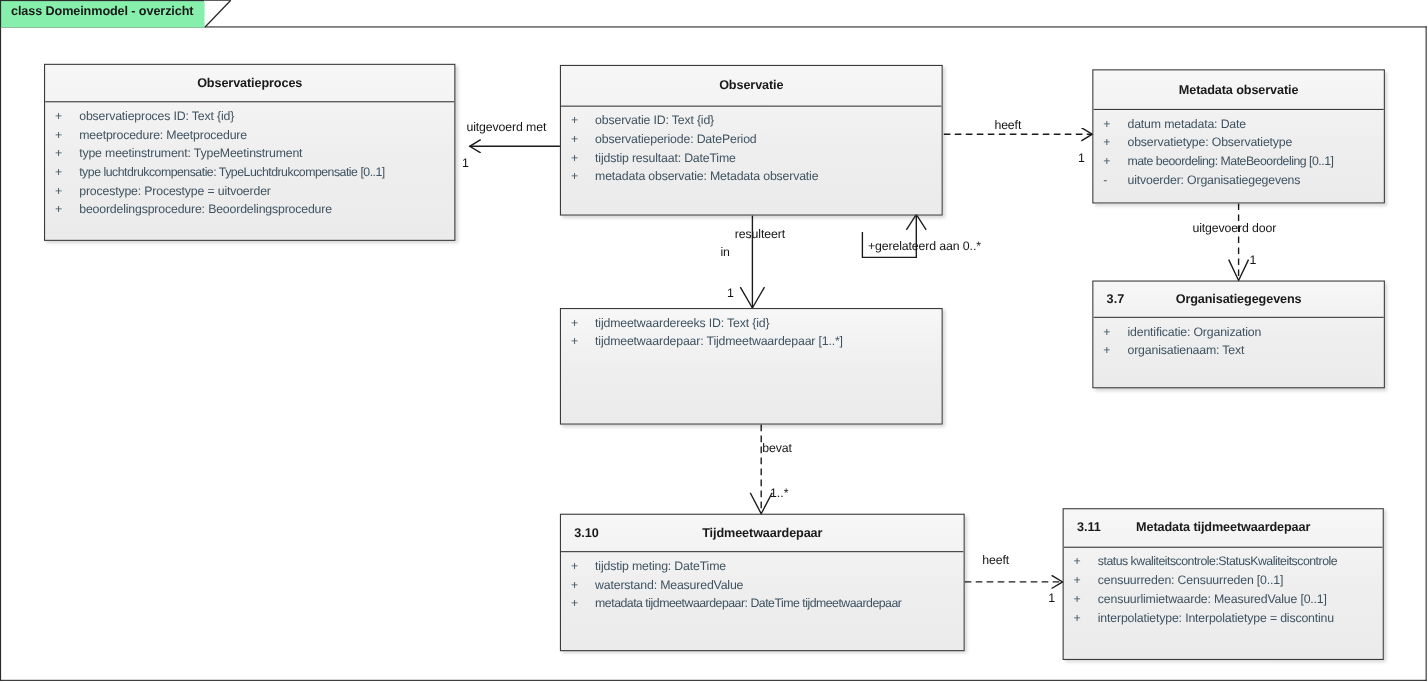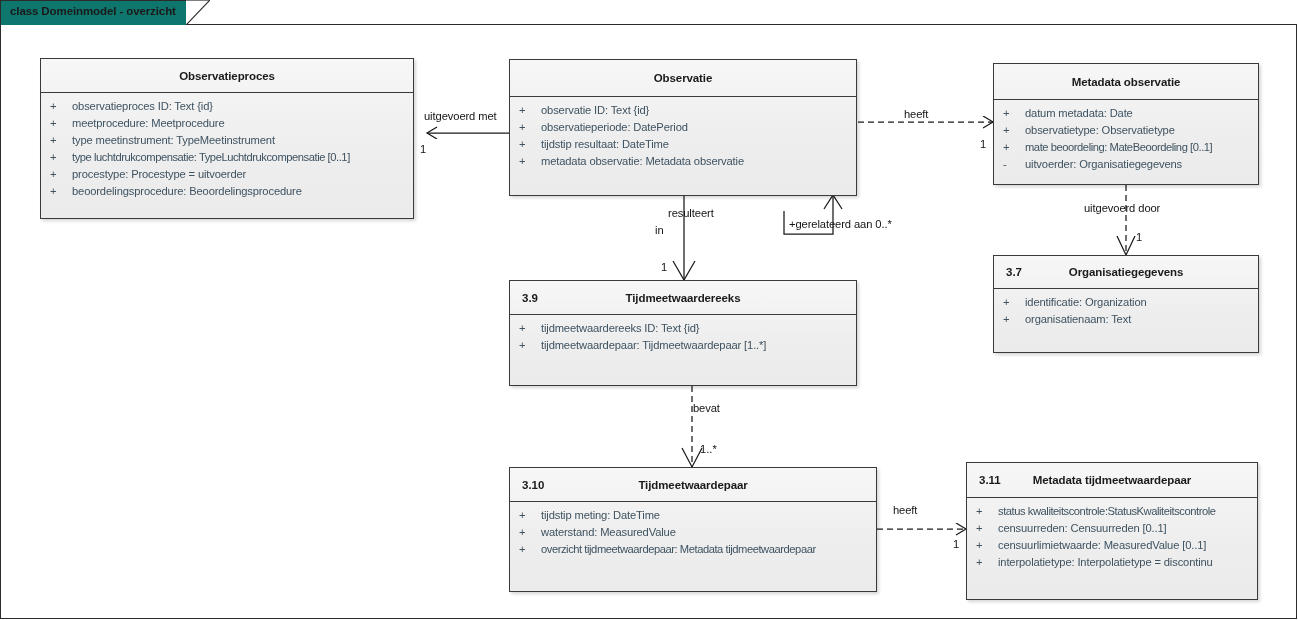--- a/index.html
+++ b/index.html
@@ -38,21 +38,21 @@
     height: 1px;
     background: #2b2b2b;
   }
   .frame-tab {
     position: absolute;
     left: 0;
     top: 0;
     width: 186px;
     height: 25px;
     box-sizing: border-box;
-    background: #0f766e;
+    background: #86efac;
     border-left: 1px solid #2b2b2b;
     border-top: 1px solid #2b2b2b;
     z-index: 4;
   }
   .frame-tab-label {
     position: absolute;
     left: 9px;
     top: 4px;
     font-size: 11.5px;
     font-weight: bold;
@@ -342,24 +342,20 @@
         <span class="attr-txt">identificatie: Organization</span>
       </span>
       <span class="attr-row">
         <span class="attr-vis">+</span>
         <span class="attr-txt">organisatienaam: Text</span>
       </span>
     </div>
   </div>
 
   <div class="uml-class" style="left:509px; top:280px; width:348px; height:106px;">
-    <div class="uml-head-wrap" style="height:34px; display:flex; align-items:center; justify-content:center;">
-      <span class="uml-num">3.9</span>
-      <span class="uml-title">Tijdmeetwaardereeks</span>
-    </div>
     <div class="uml-attrs">
       <span class="attr-row">
         <span class="attr-vis">+</span>
         <span class="attr-txt">tijdmeetwaardereeks ID: Text {id}</span>
       </span>
       <span class="attr-row">
         <span class="attr-vis">+</span>
         <span class="attr-txt">tijdmeetwaardepaar: Tijdmeetwaardepaar [1..*]</span>
       </span>
     </div>
@@ -374,21 +370,21 @@
       <span class="attr-row">
         <span class="attr-vis">+</span>
         <span class="attr-txt">tijdstip meting: DateTime</span>
       </span>
       <span class="attr-row">
         <span class="attr-vis">+</span>
         <span class="attr-txt">waterstand: MeasuredValue</span>
       </span>
       <span class="attr-row">
         <span class="attr-vis">+</span>
-        <span class="attr-txt tight">overzicht tijdmeetwaardepaar: Metadata tijdmeetwaardepaar</span>
+        <span class="attr-txt tight">metadata tijdmeetwaardepaar: DateTime tijdmeetwaardepaar</span>
       </span>
     </div>
   </div>
 
   <div class="uml-class" style="left:966px; top:462px; width:292px; height:138px;">
     <div class="uml-head-wrap" style="height:35px; display:flex; align-items:center; justify-content:center;">
       <span class="uml-num">3.11</span>
       <span class="uml-title" style="">Metadata tijdmeetwaardepaar</span>
     </div>
     <div class="uml-attrs">

